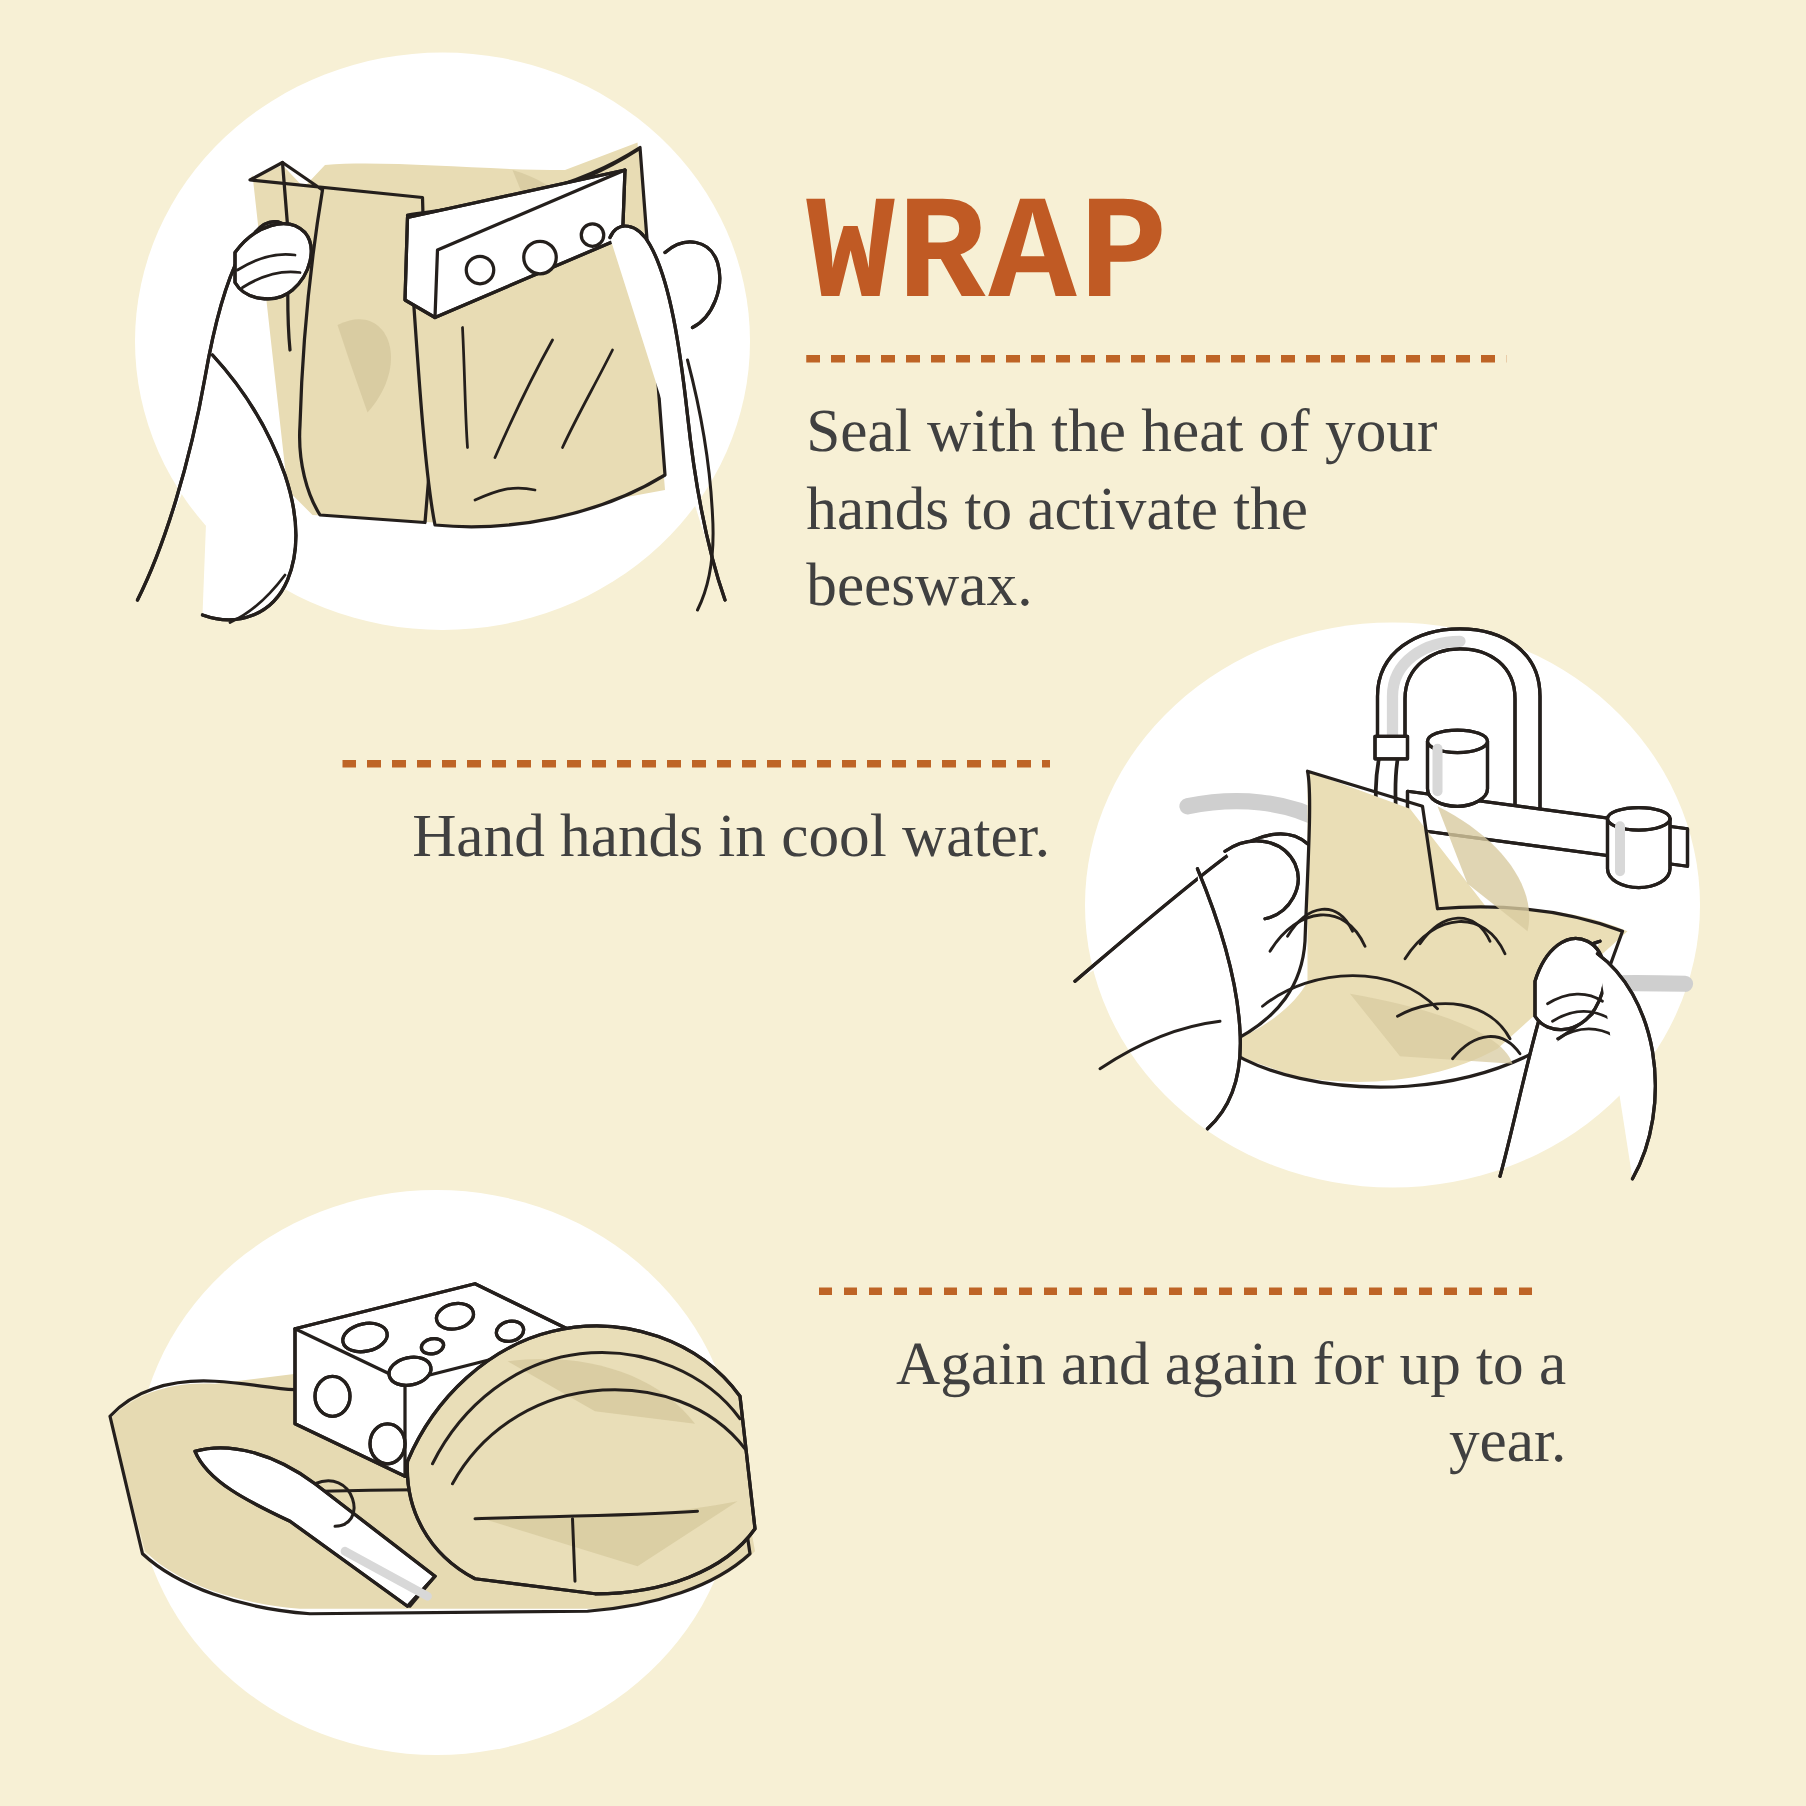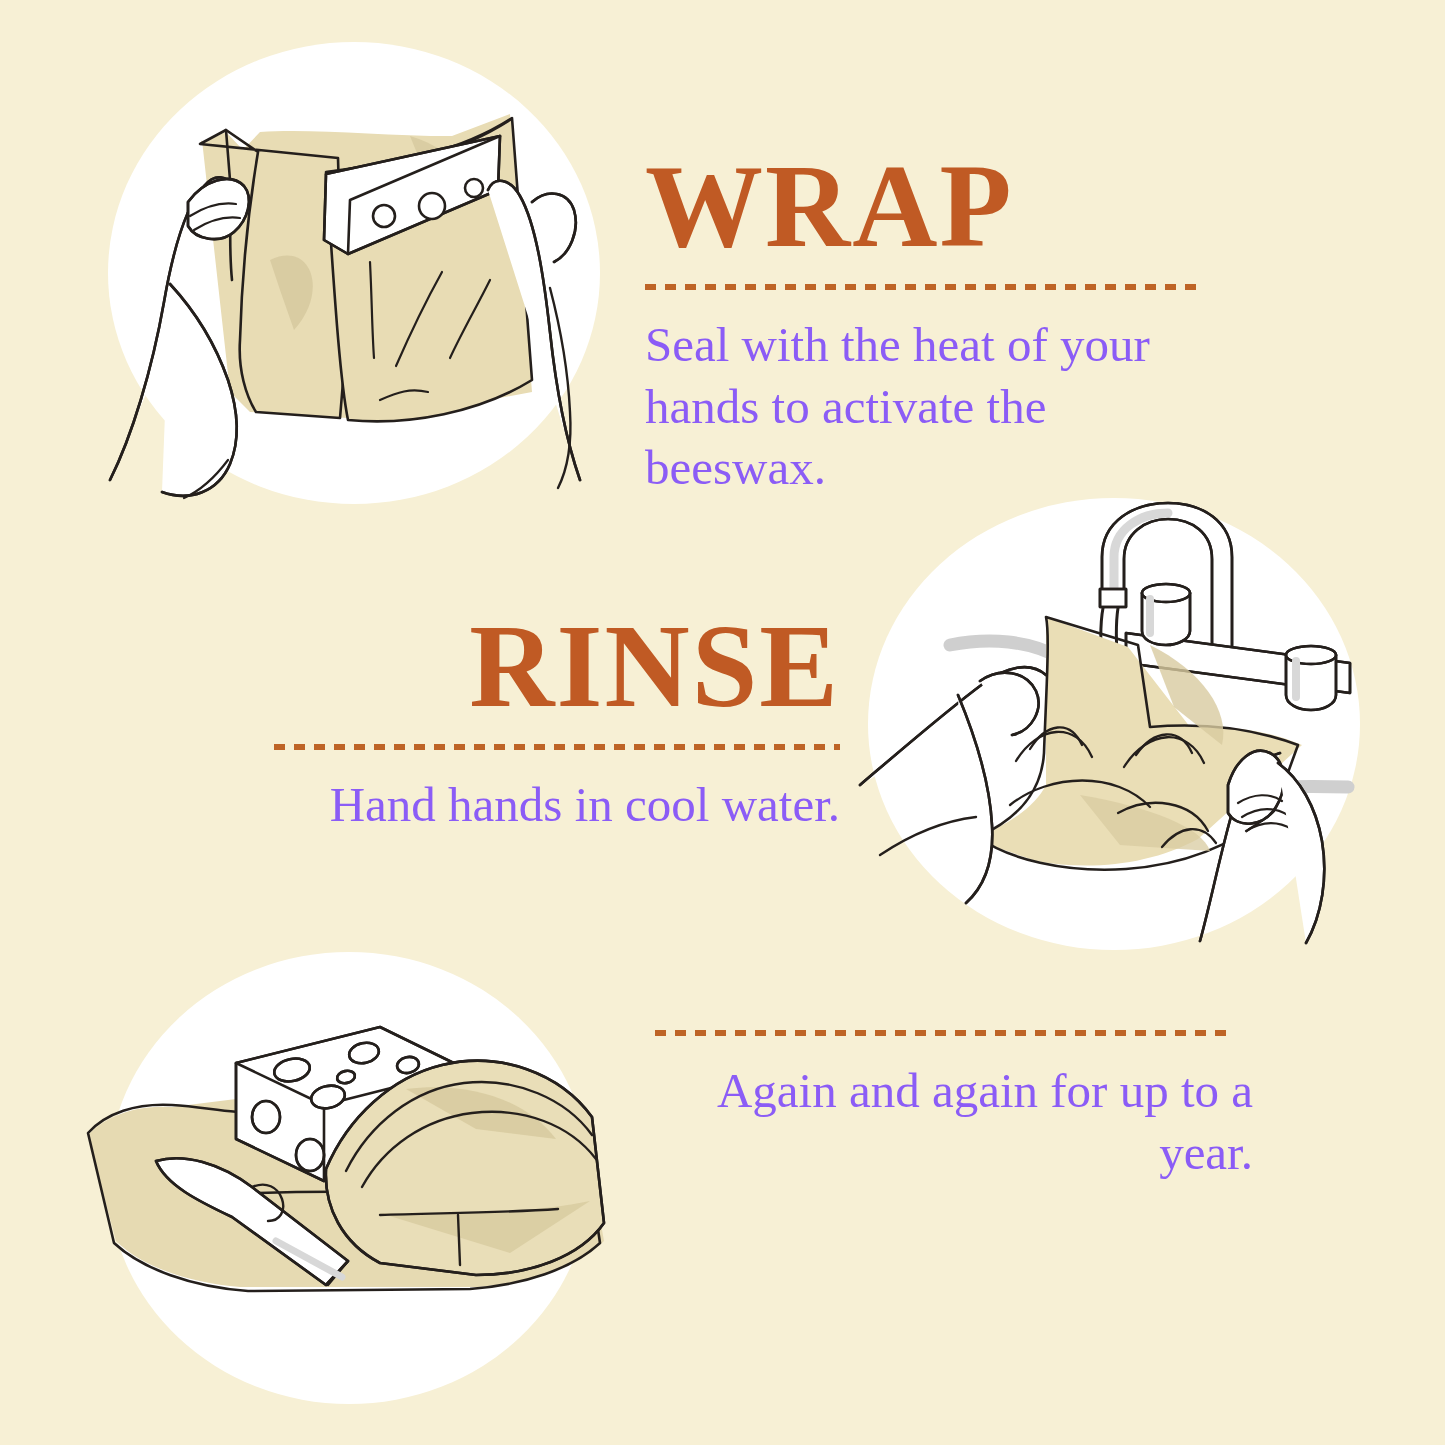--- a/index.html
+++ b/index.html
@@ -29,21 +29,21 @@
   #illus-rinse {left:850px; top:495px;  width:520px; height:450px;}
   #illus-reuse {left:80px;  top:965px;  width:560px; height:440px;}
 
   
   .block{position:absolute;}
   #block-wrap  {left:645px; top:148px;  width:600px; text-align:left;}
   #block-rinse {left:248px; top:608px;  width:592px; text-align:right;}
   #block-reuse {left:655px; top:1030px; width:600px; text-align:left;}
 
   .step-title{
-    font-family:Liberation Serif, serif;
+    font-family:Liberation Mono, monospace;
     font-weight:bold;
     color:#C05A24;
     font-size:118px;
     line-height:1.0;
     letter-spacing:2px;
     margin:0 0 18px 0;
     padding:0;
     white-space:nowrap;
   }
 
@@ -55,21 +55,21 @@
       #BE6426 0px, #BE6426 11px,
       rgba(0,0,0,0) 11px, rgba(0,0,0,0) 20px
     );
   }
   #divider-wrap {width:560px;}
   #divider-rinse{width:566px; margin-left:auto;}
   #divider-reuse{width:576px;}
 
   .step-desc{
     font-family:"Liberation Serif", serif;
-    color:#8b5cf6;
+    color:#404040;
     font-size:49px;
     line-height:1.26;
     margin:0;
     padding:0;
   }
   #desc-wrap {width:592px;}
   #desc-rinse{width:566px; margin-left:auto; white-space:nowrap;}
   #desc-reuse{width:598px;text-align:right;}
 
   svg{display:block;overflow:visible;}
@@ -336,21 +336,20 @@
     </svg>
   </div>
 
   <div class="block" id="block-wrap">
     <h2 class="step-title">WRAP</h2>
     <div class="divider" id="divider-wrap"></div>
     <p class="step-desc" id="desc-wrap">Seal with the heat of your hands to activate the beeswax.</p>
   </div>
 
   <div class="block" id="block-rinse">
-    <h2 class="step-title">RINSE</h2>
     <div class="divider" id="divider-rinse"></div>
     <p class="step-desc" id="desc-rinse">Hand hands in cool water.</p>
   </div>
 
   <div class="block" id="block-reuse">
     <div class="divider" id="divider-reuse"></div>
     <p class="step-desc" id="desc-reuse">Again and again for up to a year.</p>
   </div>
 
 </div>

